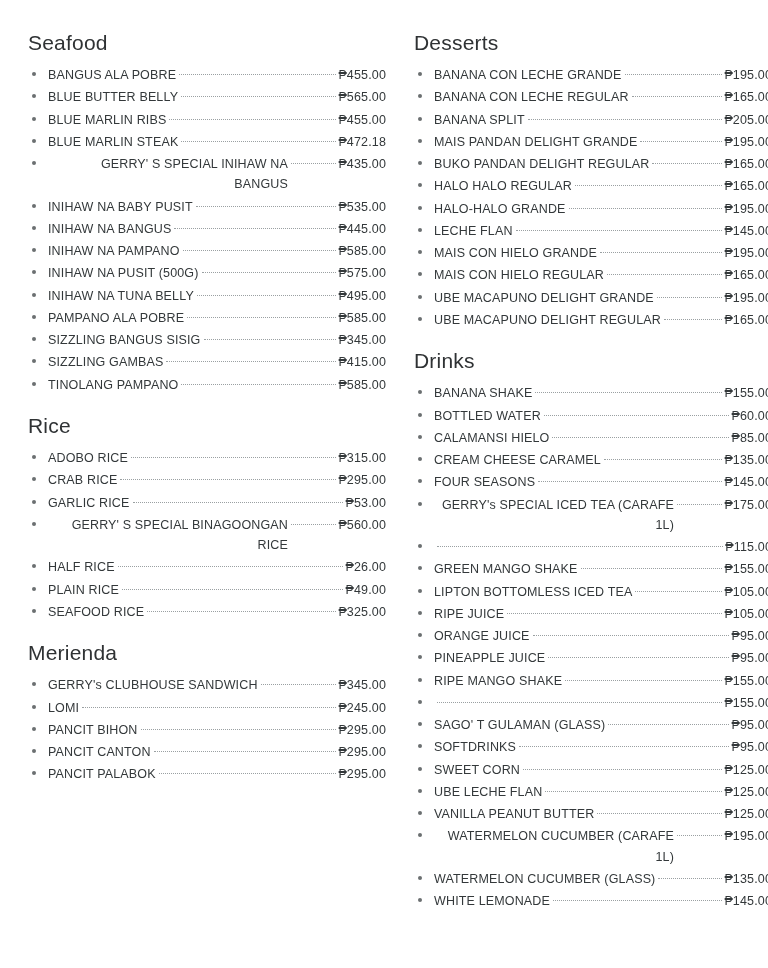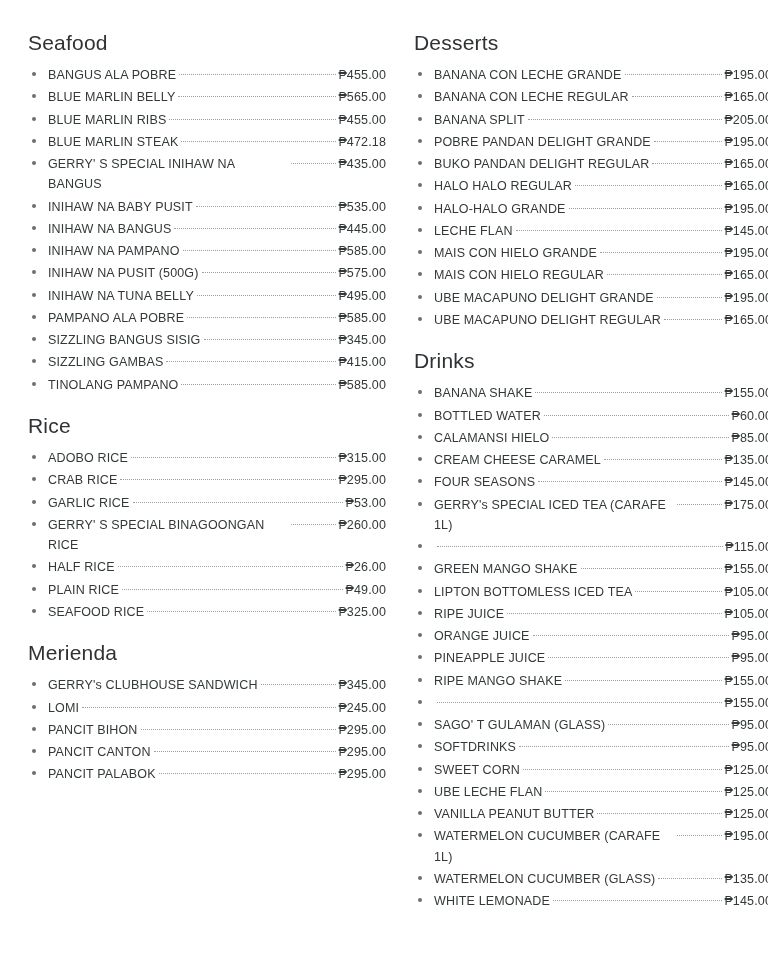--- a/index.html
+++ b/index.html
@@ -84,40 +84,41 @@
   .price {
     white-space: nowrap;
     letter-spacing: 0.15px;
   }
   
   li.item.wrap {
     flex-wrap: wrap;
   }
   li.item.wrap .name {
     max-width: 240px;
+    text-align: right;
   }
 </style>
 </head>
 <body>
 
 <div class="page">
   <div class="columns">
     <div class="col">
         <div class="section">
           <h2 class="section-title">Seafood</h2>
           <ul class="items">
             <li class="item">
               <span class="bullet"></span>
               <span class="name">BANGUS ALA POBRE</span>
               <span class="dots"></span>
               <span class="price">₱455.00</span>
             </li>
             <li class="item">
               <span class="bullet"></span>
-              <span class="name">BLUE MARLIN BELLY</span>
+              <span class="name">BLUE BUTTER BELLY</span>
               <span class="dots"></span>
               <span class="price">₱565.00</span>
             </li>
             <li class="item">
               <span class="bullet"></span>
               <span class="name">BLUE MARLIN RIBS</span>
               <span class="dots"></span>
               <span class="price">₱455.00</span>
             </li>
             <li class="item">
@@ -206,21 +207,21 @@
             <li class="item">
               <span class="bullet"></span>
               <span class="name">GARLIC RICE</span>
               <span class="dots"></span>
               <span class="price">₱53.00</span>
             </li>
             <li class="item wrap">
               <span class="bullet"></span>
               <span class="name">GERRY' S SPECIAL BINAGOONGAN RICE</span>
               <span class="dots"></span>
-              <span class="price">₱260.00</span>
+              <span class="price">₱560.00</span>
             </li>
             <li class="item">
               <span class="bullet"></span>
               <span class="name">HALF RICE</span>
               <span class="dots"></span>
               <span class="price">₱26.00</span>
             </li>
             <li class="item">
               <span class="bullet"></span>
               <span class="name">PLAIN RICE</span>
@@ -288,21 +289,21 @@
               <span class="price">₱165.00</span>
             </li>
             <li class="item">
               <span class="bullet"></span>
               <span class="name">BANANA SPLIT</span>
               <span class="dots"></span>
               <span class="price">₱205.00</span>
             </li>
             <li class="item">
               <span class="bullet"></span>
-              <span class="name">POBRE PANDAN DELIGHT GRANDE</span>
+              <span class="name">MAIS PANDAN DELIGHT GRANDE</span>
               <span class="dots"></span>
               <span class="price">₱195.00</span>
             </li>
             <li class="item">
               <span class="bullet"></span>
               <span class="name">BUKO PANDAN DELIGHT REGULAR</span>
               <span class="dots"></span>
               <span class="price">₱165.00</span>
             </li>
             <li class="item">

